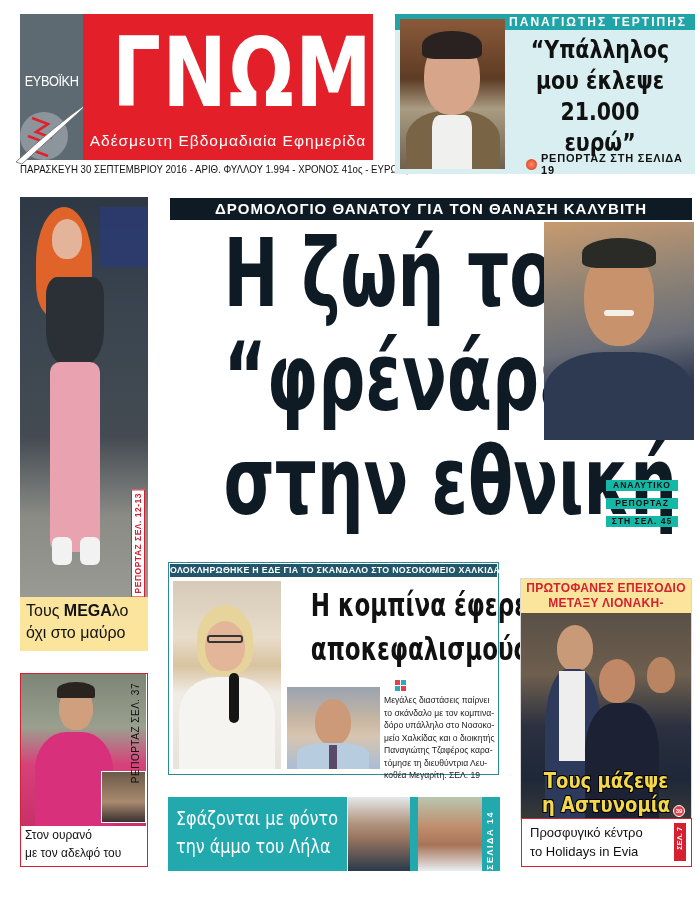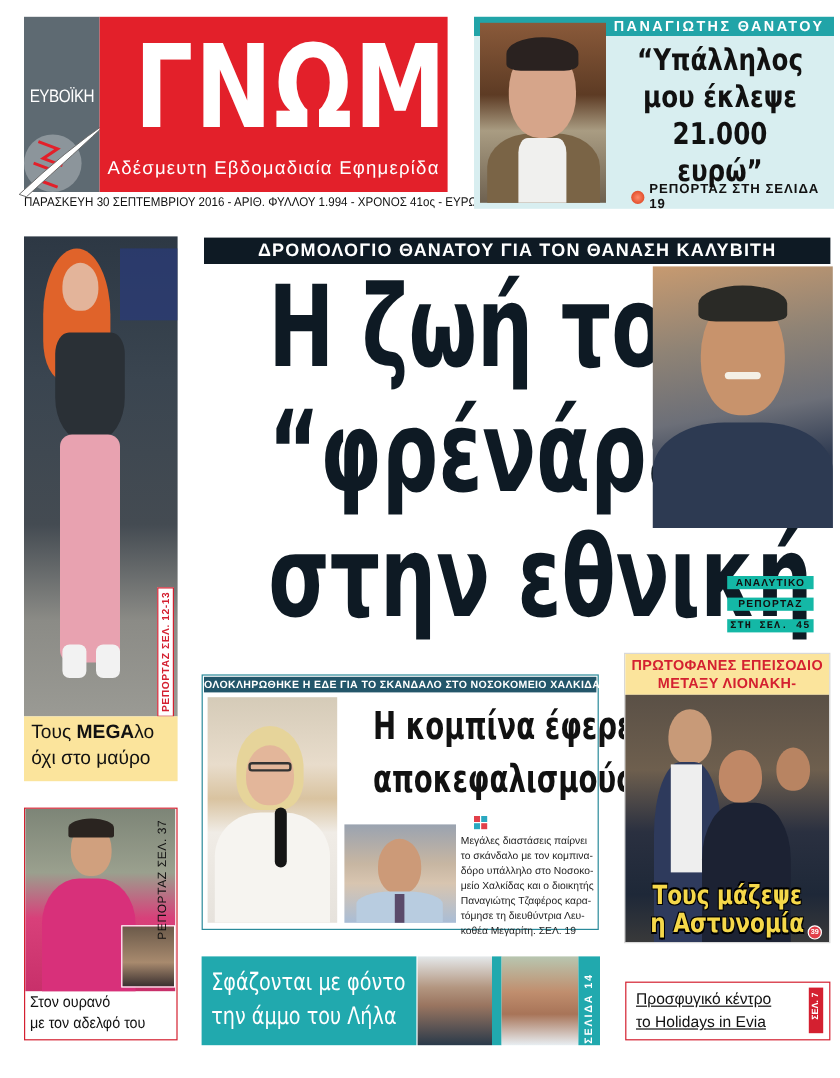--- a/index.html
+++ b/index.html
@@ -65,21 +65,21 @@
   .hosp-headline { left: 280px; top: 583px; width: 220px; text-align:center; font-family:"DejaVu Sans", sans-serif;
       font-weight:bold; font-size: 32px; line-height: 44px; color:#111; transform: scaleX(0.72); transform-origin:center top; white-space:nowrap; }
   .hosp-photo2 { left: 287px; top: 687px; width: 93px; height: 82px;
       background: linear-gradient(180deg,#9aa3b0 0%,#c7b6a2 40%,#d8c5b0 60%,#a9bdd6 100%); }
   .hosp-icon { left: 395px; top: 680px; width: 12px; height: 12px; }
   .hosp-icon i { position:absolute; width:5px; height:5px; }
   .hosp-text { left: 384px; top: 694px; width: 113px; font-size: 8.6px; line-height: 12.5px; color:#222;
       font-family:"Liberation Sans", sans-serif; }
 
   
-  .pol-box { left: 520px; top: 544px; width: 172px; height: 242px; border: 1.5px solid #d8d8d8; background:#fff; overflow:hidden; }
+  .pol-box { left: 520px; top: 578px; width: 172px; height: 242px; border: 1.5px solid #d8d8d8; background:#fff; overflow:hidden; }
   .pol-head { position:absolute; left:0; top:0; width:100%; height:34px; background:#fbe49c; color:#d42030; text-align:center;
       font-weight:bold; font-size: 12px; line-height: 15px; padding-top:2px; letter-spacing:0.3px; }
   .pol-photo { position:absolute; left:0; top:34px; width:100%; height:208px;
       background: linear-gradient(180deg,#5a5046 0%,#6e5f4e 30%,#2a3040 55%,#1e2838 80%,#3a3a3a 100%); }
   .pol-cap { position:absolute; left:0; top:190px; width:100%; text-align:center; font-family:"DejaVu Sans", sans-serif;
       font-weight:bold; font-size: 22px; line-height: 24px; color:#f5d84a; text-shadow: 1px 1px 0 #000, -1px -1px 0 #000, 1px -1px 0 #000, -1px 1px 0 #000;
       transform: scaleX(0.82); }
   .pol-badge { position:absolute; right:6px; top:226px; width:12px; height:12px; border-radius:50%; background:#e2404a; border:1px solid #fff;
       color:#fff; font-size:6px; line-height:10px; text-align:center; font-weight:bold; }
 
@@ -89,21 +89,21 @@
   .sand-title { left: 176px; top: 804px; width: 170px; font-family:"DejaVu Sans", sans-serif; color:#fff; font-size: 20px; line-height: 28px;
       transform: scaleX(0.80); transform-origin:left top; white-space:nowrap; }
   .sand-photo1 { left: 348px; top: 797px; width: 62px; height: 74px; background: linear-gradient(180deg,#e4e8ea 0%,#b39680 35%,#9a7560 55%,#2a3a4a 100%); }
   .sand-sep { left: 410px; top: 797px; width: 8px; height: 74px; background:#21a9ae; }
   .sand-photo2 { left: 418px; top: 797px; width: 64px; height: 74px; background: linear-gradient(180deg,#b8c6b0 0%,#c08e6e 40%,#a87458 65%,#e8eef2 100%); }
   .sand-side { left: 482px; top: 797px; width: 18px; height: 74px; background:#21a9ae; }
   .sand-side span { position:absolute; left:3px; top:14px; writing-mode: vertical-rl; color:#fff; font-weight:bold; font-size:9px; letter-spacing:1.5px; transform: rotate(180deg); white-space:nowrap; }
 
   
   .ref-box { left: 521px; top: 818px; width: 171px; height: 49px; border: 1.5px solid #d42030; background:#fff; }
-  .ref-text { left: 530px; top: 823px; width: 140px; font-size: 13px; line-height: 19px; color:#111; white-space:nowrap;text-decoration:underline; }
+  .ref-text { left: 530px; top: 823px; width: 140px; font-size: 13px; line-height: 19px; color:#111; white-space:nowrap; }
   .ref-tag { left: 674px; top: 823px; width: 12px; height: 38px; background:#d42030; }
   .ref-tag span { position:absolute; left:1px; top:4px; writing-mode: vertical-rl; transform: rotate(180deg); color:#fff; font-weight:bold; font-size:7.5px; white-space:nowrap; }
 
   
   .sil-head { position:absolute; border-radius:50% 50% 45% 45%; }
   .sil-body { position:absolute; border-radius: 40% 40% 0 0; }
 </style>
 </head>
 <body>
 
@@ -117,21 +117,21 @@
   <path d="M2 66 Q40 30 78 4 Q50 30 8 68 Z" fill="#ffffff" stroke="#666" stroke-width="0.8"></path>
 </svg>
 <div class="abs mast-red">
   <div class="title">ΓΝΩΜΗ</div>
   <div class="tag">Αδέσμευτη Εβδομαδιαία Εφημερίδα</div>
 </div>
 <div class="abs dateline">ΠΑΡΑΣΚΕΥΗ 30 ΣΕΠΤΕΜΒΡΙΟΥ 2016 - ΑΡΙΘ. ΦΥΛΛΟΥ 1.994 - ΧΡΟΝΟΣ 41ος - ΕΥΡΩ 1,30</div>
 
 <div class="abs tr-box"></div>
 <div class="abs tr-bar">
-  <span>ΠΑΝΑΓΙΩΤΗΣ ΘΑΝΑΤΟΥ</span>
+  <span>ΠΑΝΑΓΙΩΤΗΣ ΤΕΡΤΙΠΗΣ</span>
 </div>
 <div class="abs tr-photo">
   <div class="sil-body" style="left:6px;top:92px;width:94px;height:70px;background:#7a6446;"></div>
   <div class="sil-body" style="left:32px;top:96px;width:40px;height:60px;background:#f0f0ee;border-radius:20% 20% 0 0;"></div>
   <div class="sil-head" style="left:24px;top:18px;width:56px;height:78px;background:#d6a58a;"></div>
   <div class="sil-head" style="left:22px;top:12px;width:60px;height:28px;background:#2a2220;border-radius:50% 50% 20% 20%;"></div>
 </div>
 <div class="abs tr-quote">
   <div>“Υπάλληλος</div>
   <div>μου έκλεψε</div>
@@ -149,21 +149,21 @@
   <div>στην εθνική</div>
 </div>
 <div class="abs man-photo">
   <div class="sil-body" style="left:0;top:130px;width:150px;height:100px;background:#2d3a52;"></div>
   <div class="sil-head" style="left:40px;top:24px;width:70px;height:100px;background:#c8936c;"></div>
   <div class="sil-head" style="left:38px;top:16px;width:74px;height:30px;background:#2a2a26;border-radius:50% 50% 20% 20%;"></div>
   <div style="position:absolute;left:60px;top:88px;width:30px;height:6px;background:#f4f0e6;border-radius:3px;"></div>
 </div>
 <div class="abs sub-ref" style="top:480px;">ΑΝΑΛΥΤΙΚΟ</div>
 <div class="abs sub-ref" style="top:498px;">ΡΕΠΟΡΤΑΖ</div>
-<div class="abs sub-ref" style="top:516px;font-family:Liberation Mono, monospace;">ΣΤΗ ΣΕΛ. 45</div>
+<div class="abs sub-ref" style="top:516px;">ΣΤΗ ΣΕΛ. 45</div>
 
 <div class="abs girl-photo">
   <div style="position:absolute;left:80px;top:10px;width:48px;height:60px;background:#2a3a7a;opacity:0.7;"></div>
   <div class="sil-head" style="left:16px;top:10px;width:56px;height:110px;background:#e0632a;border-radius:50% 50% 30% 30%;"></div>
   <div class="sil-head" style="left:32px;top:22px;width:30px;height:40px;background:#e3b49a;"></div>
   <div class="sil-body" style="left:26px;top:80px;width:58px;height:90px;background:#2a3036;border-radius:20% 20% 40% 40%;"></div>
   <div style="position:absolute;left:30px;top:165px;width:50px;height:190px;background:#e8a2b0;border-radius:10px;"></div>
   <div style="position:absolute;left:32px;top:340px;width:20px;height:28px;background:#f2f2f2;border-radius:6px;"></div>
   <div style="position:absolute;left:60px;top:340px;width:20px;height:28px;background:#f2f2f2;border-radius:6px;"></div>
   <div class="vref" style="left:111px;top:292px;">ΡΕΠΟΡΤΑΖ ΣΕΛ. 12-13</div>

